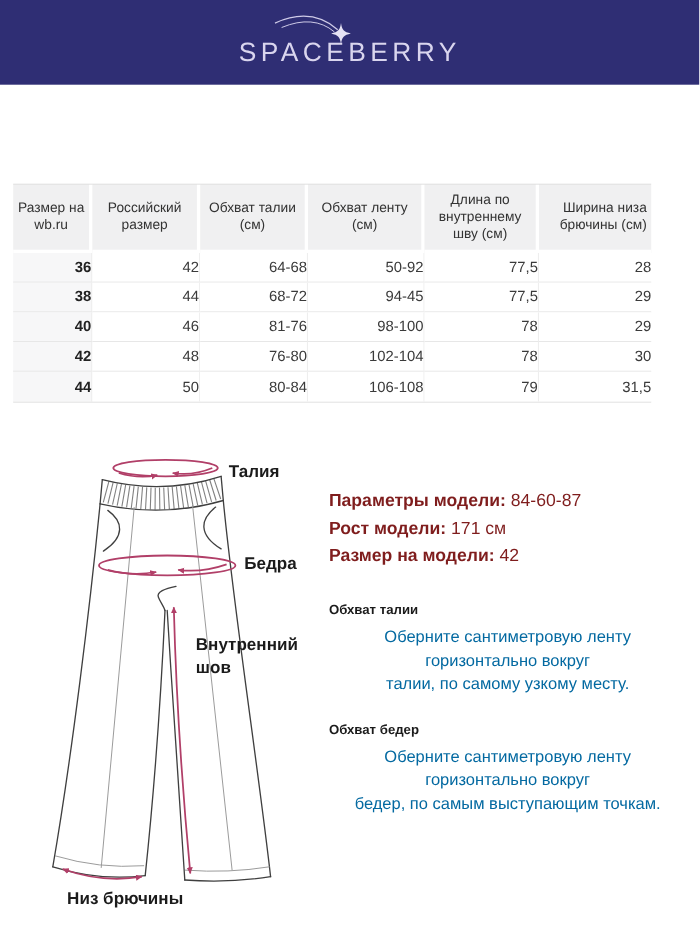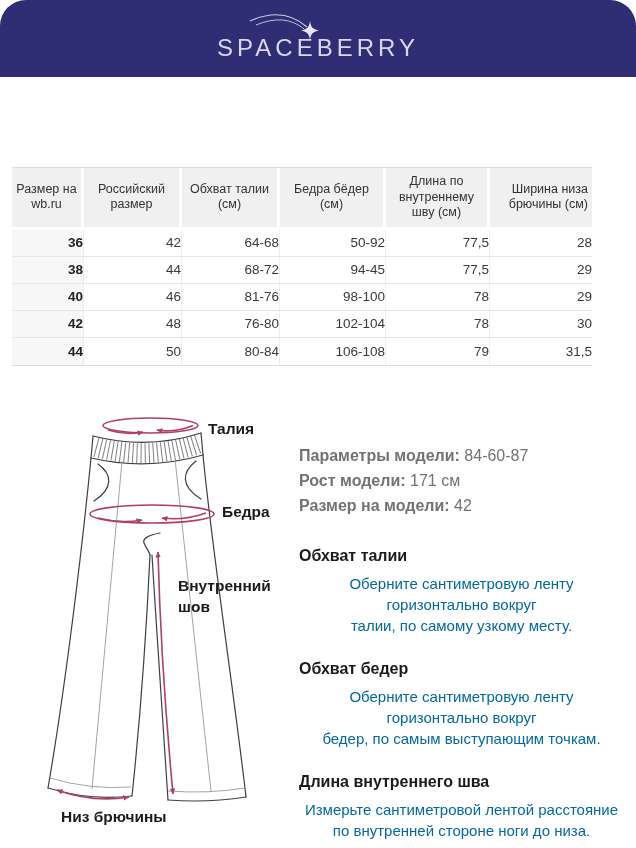--- a/index.html
+++ b/index.html
@@ -1,20 +1,20 @@
 <!DOCTYPE html>
 <html style="--header_bg: #2f2e74; --logo: #d9d5ee; --accent: #b13f68;"><head>
 <meta charset="utf-8">
 <style>
   * { margin:0; padding:0; box-sizing:border-box; }
   html,body { background:#fff; }
   body { font-family:"Liberation Sans", sans-serif; }
   .page {
     position:relative; width:636px; height:848px;
-    background:#fff; overflow:hidden;border-radius:26px;
+    background:#fff; overflow:hidden;
   }
 
   
   .brand-header {
     position:absolute; left:0; top:0; width:636px; height:77px;
     background:var(--header_bg, #2f2e74);
   }
   .brand-logo {
     position:absolute; left:0; top:34px; width:636px;
     text-align:center;
@@ -52,27 +52,27 @@
   
   .pants-svg { position:absolute; left:20px; top:400px; width:270px; height:440px; }
   .dlabel { font-family:"Liberation Sans", sans-serif; font-weight:700; font-size:15.5px; fill:#1b1b1b; }
   .outline { fill:none; stroke:#3f3f3f; stroke-width:1.2; stroke-linecap:round; }
   .crease  { fill:none; stroke:#9a9a9a; stroke-width:0.9; }
   .ribs    { fill:none; stroke:#6b6b6b; stroke-width:20; stroke-dasharray:1 3.1; opacity:.85; }
   .measure { fill:none; stroke:var(--accent, #b13f68); stroke-width:1.6; }
 
   
   .model-info { position:absolute; left:299px; top:443px; width:320px; }
-  .model-info .mi-line { font-size:16px; color:#737373; line-height:25px; }
+  .model-info .mi-line { font-size:16px; color:#7f1d1d; line-height:25px; }
   .model-info .mi-label { font-weight:700; }
   .model-info .mi-value { font-weight:400; }
 
   .measure-sections { position:absolute; left:299px; top:547px; width:325px; }
   .msection { margin-bottom:24px; }
-  .msection .ms-title { font-size:16px; font-weight:700; color:#1b1b1b; margin-bottom:8px; }
+  .msection .ms-title { font-size:12px; font-weight:700; color:#1b1b1b; margin-bottom:8px; }
   .msection .ms-line { font-size:15px; color:#0369a1; line-height:21px;text-align:center; }
 </style>
 </head>
 <body>
 
 <div class="page">
 
   <div class="brand-header">
     <svg class="comet-svg" viewBox="0 0 636 77" aria-hidden="true">
       <path d="M 250 21 Q 283 6 307 27" fill="none" stroke="#cfcbe8" stroke-width="1.1"></path>
@@ -90,21 +90,21 @@
           <col style="width:98px">
         <col style="width:106px">
           <col style="width:104px">
           <col style="width:102px">
       </colgroup>
       <thead>
         <tr>
           <th>Размер на wb.ru</th>
           <th>Российский размер</th>
           <th>Обхват талии (см)</th>
-          <th>Бедра бёдер (см)</th>
+          <th>Обхват ленту (см)</th>
           <th>Длина по внутреннему шву (см)</th>
           <th>Ширина низа брючины (см)</th>
         </tr>
       </thead>
       <tbody>
           <tr>
             <td class="first-col">36</td>
             <td>42</td>
             <td>64-68</td>
             <td>50-92</td>
@@ -223,20 +223,15 @@
     <div class="msection">
       <div class="ms-title">Обхват талии</div>
       <div class="ms-line">Оберните сантиметровую ленту горизонтально вокруг</div>
       <div class="ms-line">талии, по самому узкому месту.</div>
     </div>
     <div class="msection">
       <div class="ms-title">Обхват бедер</div>
       <div class="ms-line">Оберните сантиметровую ленту горизонтально вокруг</div>
       <div class="ms-line">бедер, по самым выступающим точкам.</div>
     </div>
-    <div class="msection">
-      <div class="ms-title">Длина внутреннего шва</div>
-      <div class="ms-line">Измерьте сантиметровой лентой расстояние</div>
-      <div class="ms-line">по внутренней стороне ноги до низа.</div>
-    </div>
   </div>
 
 </div>
 
 </body></html>

